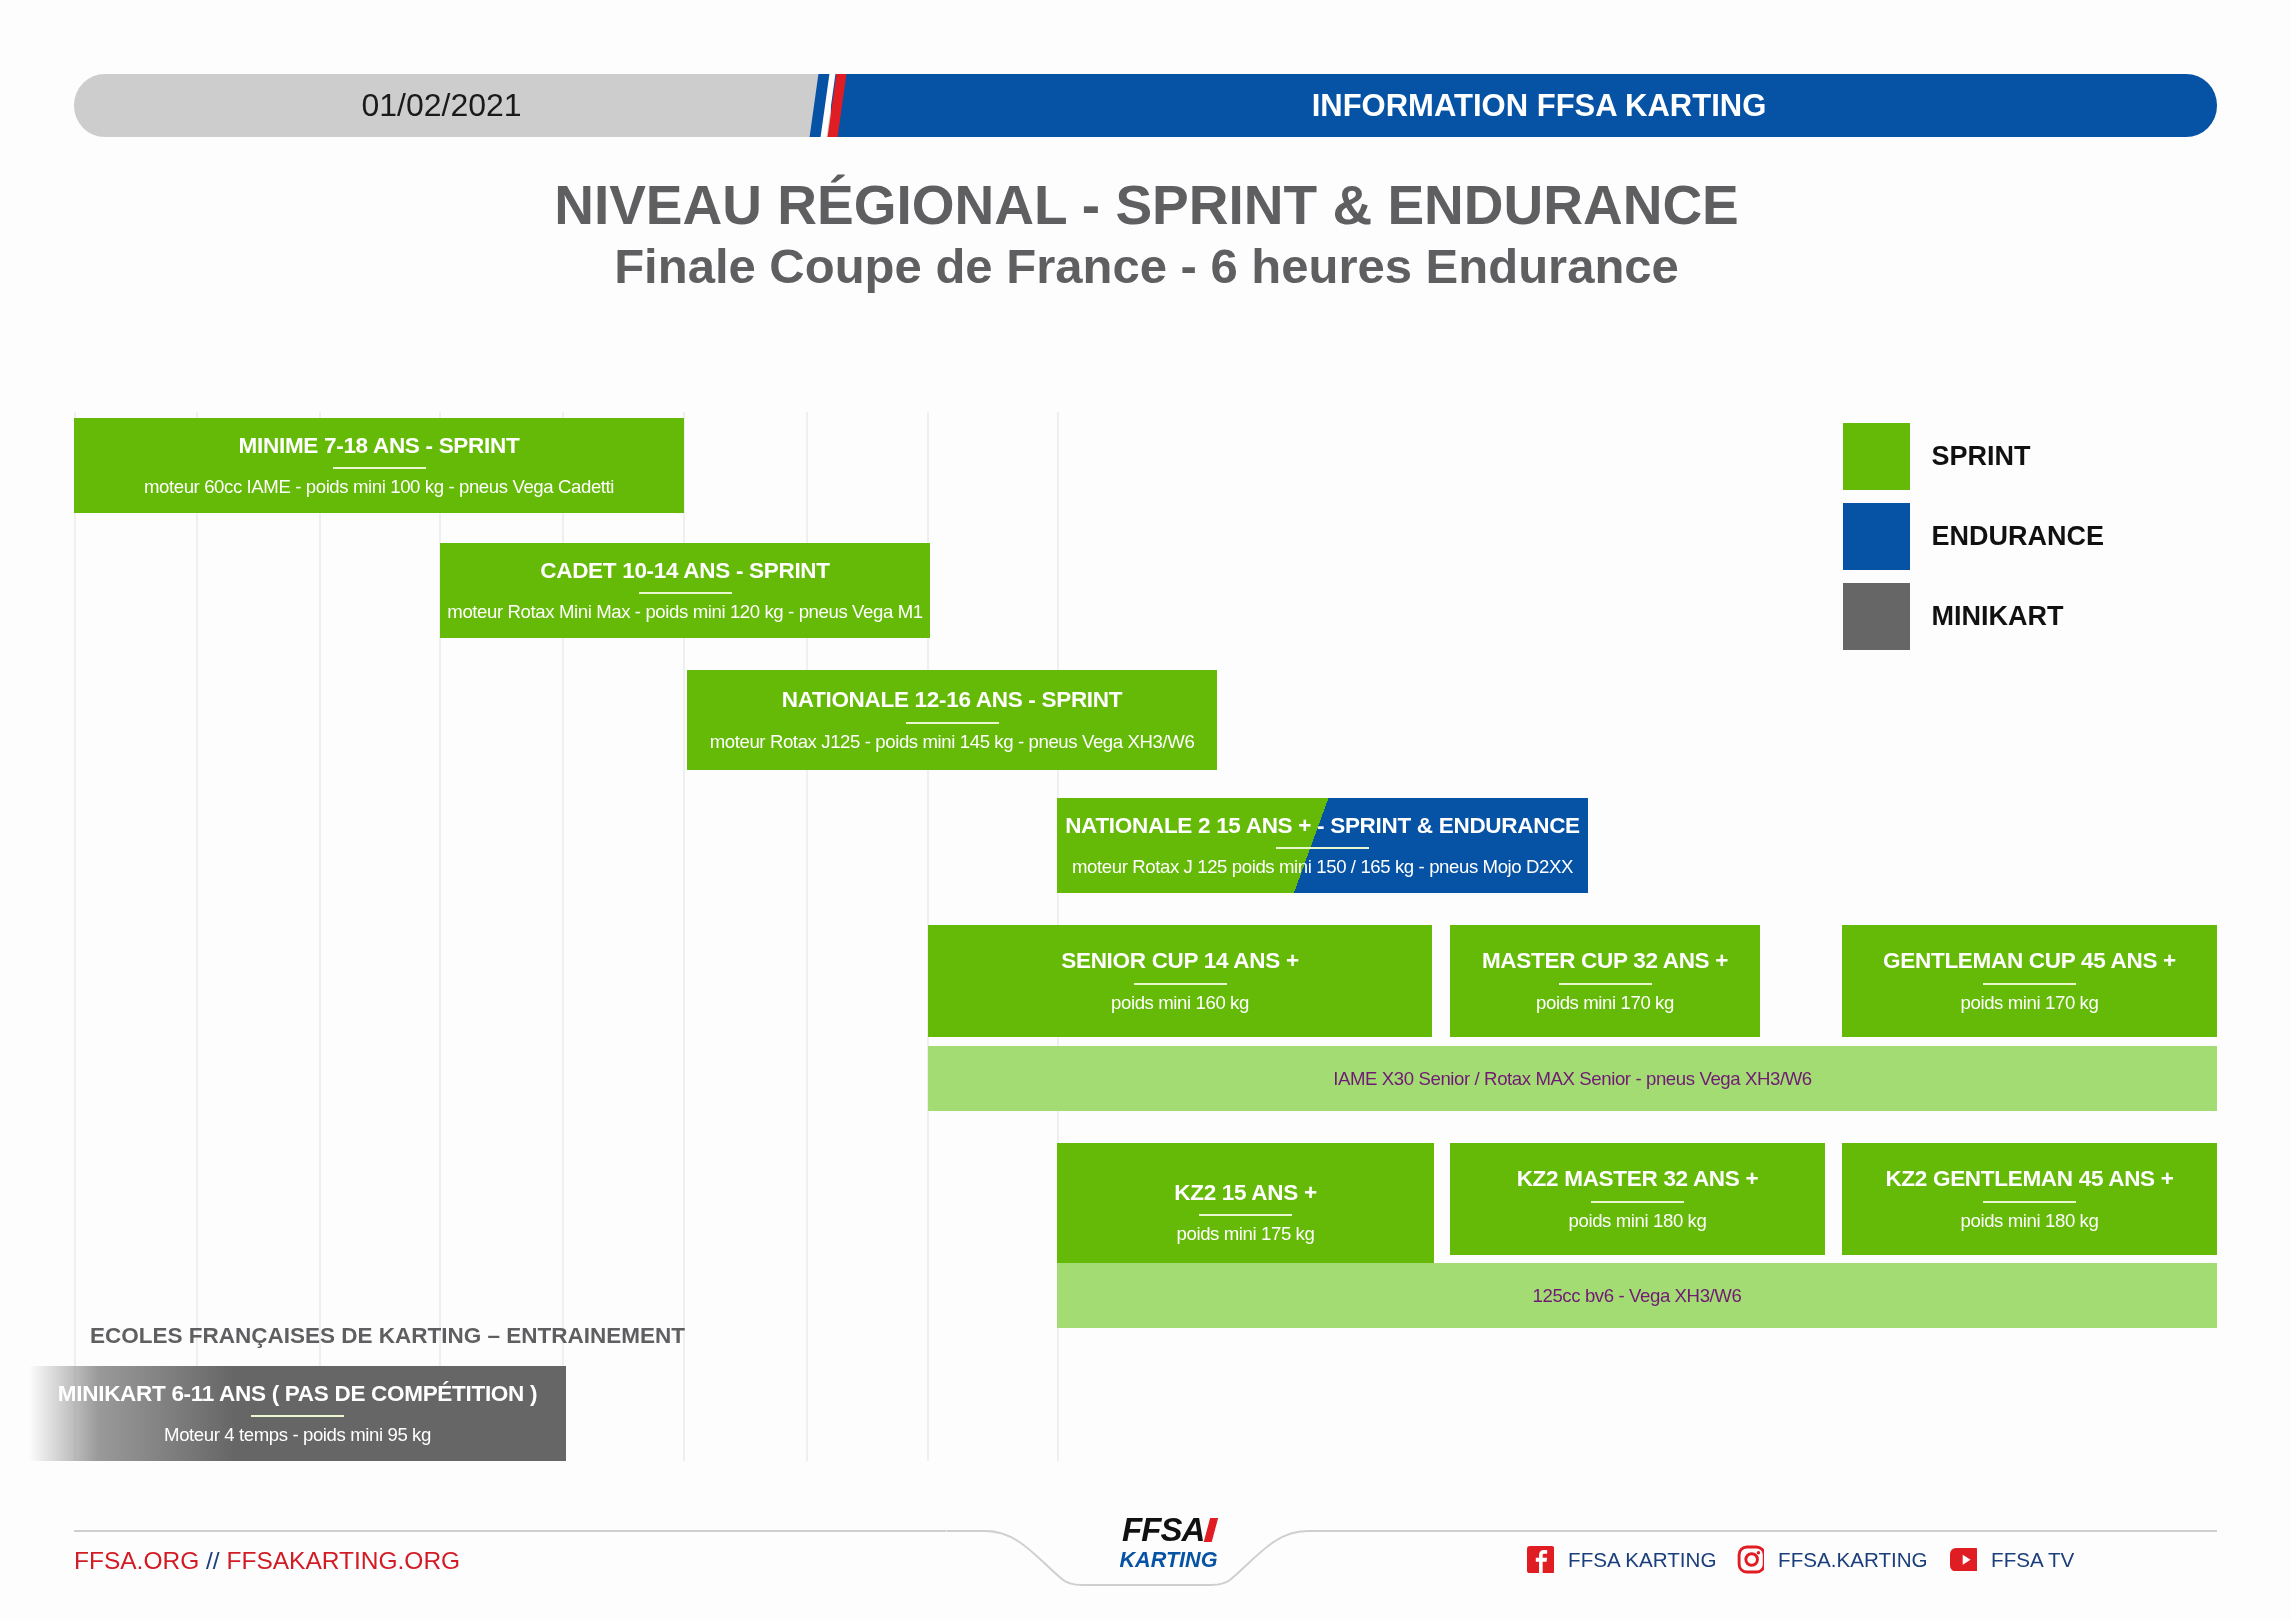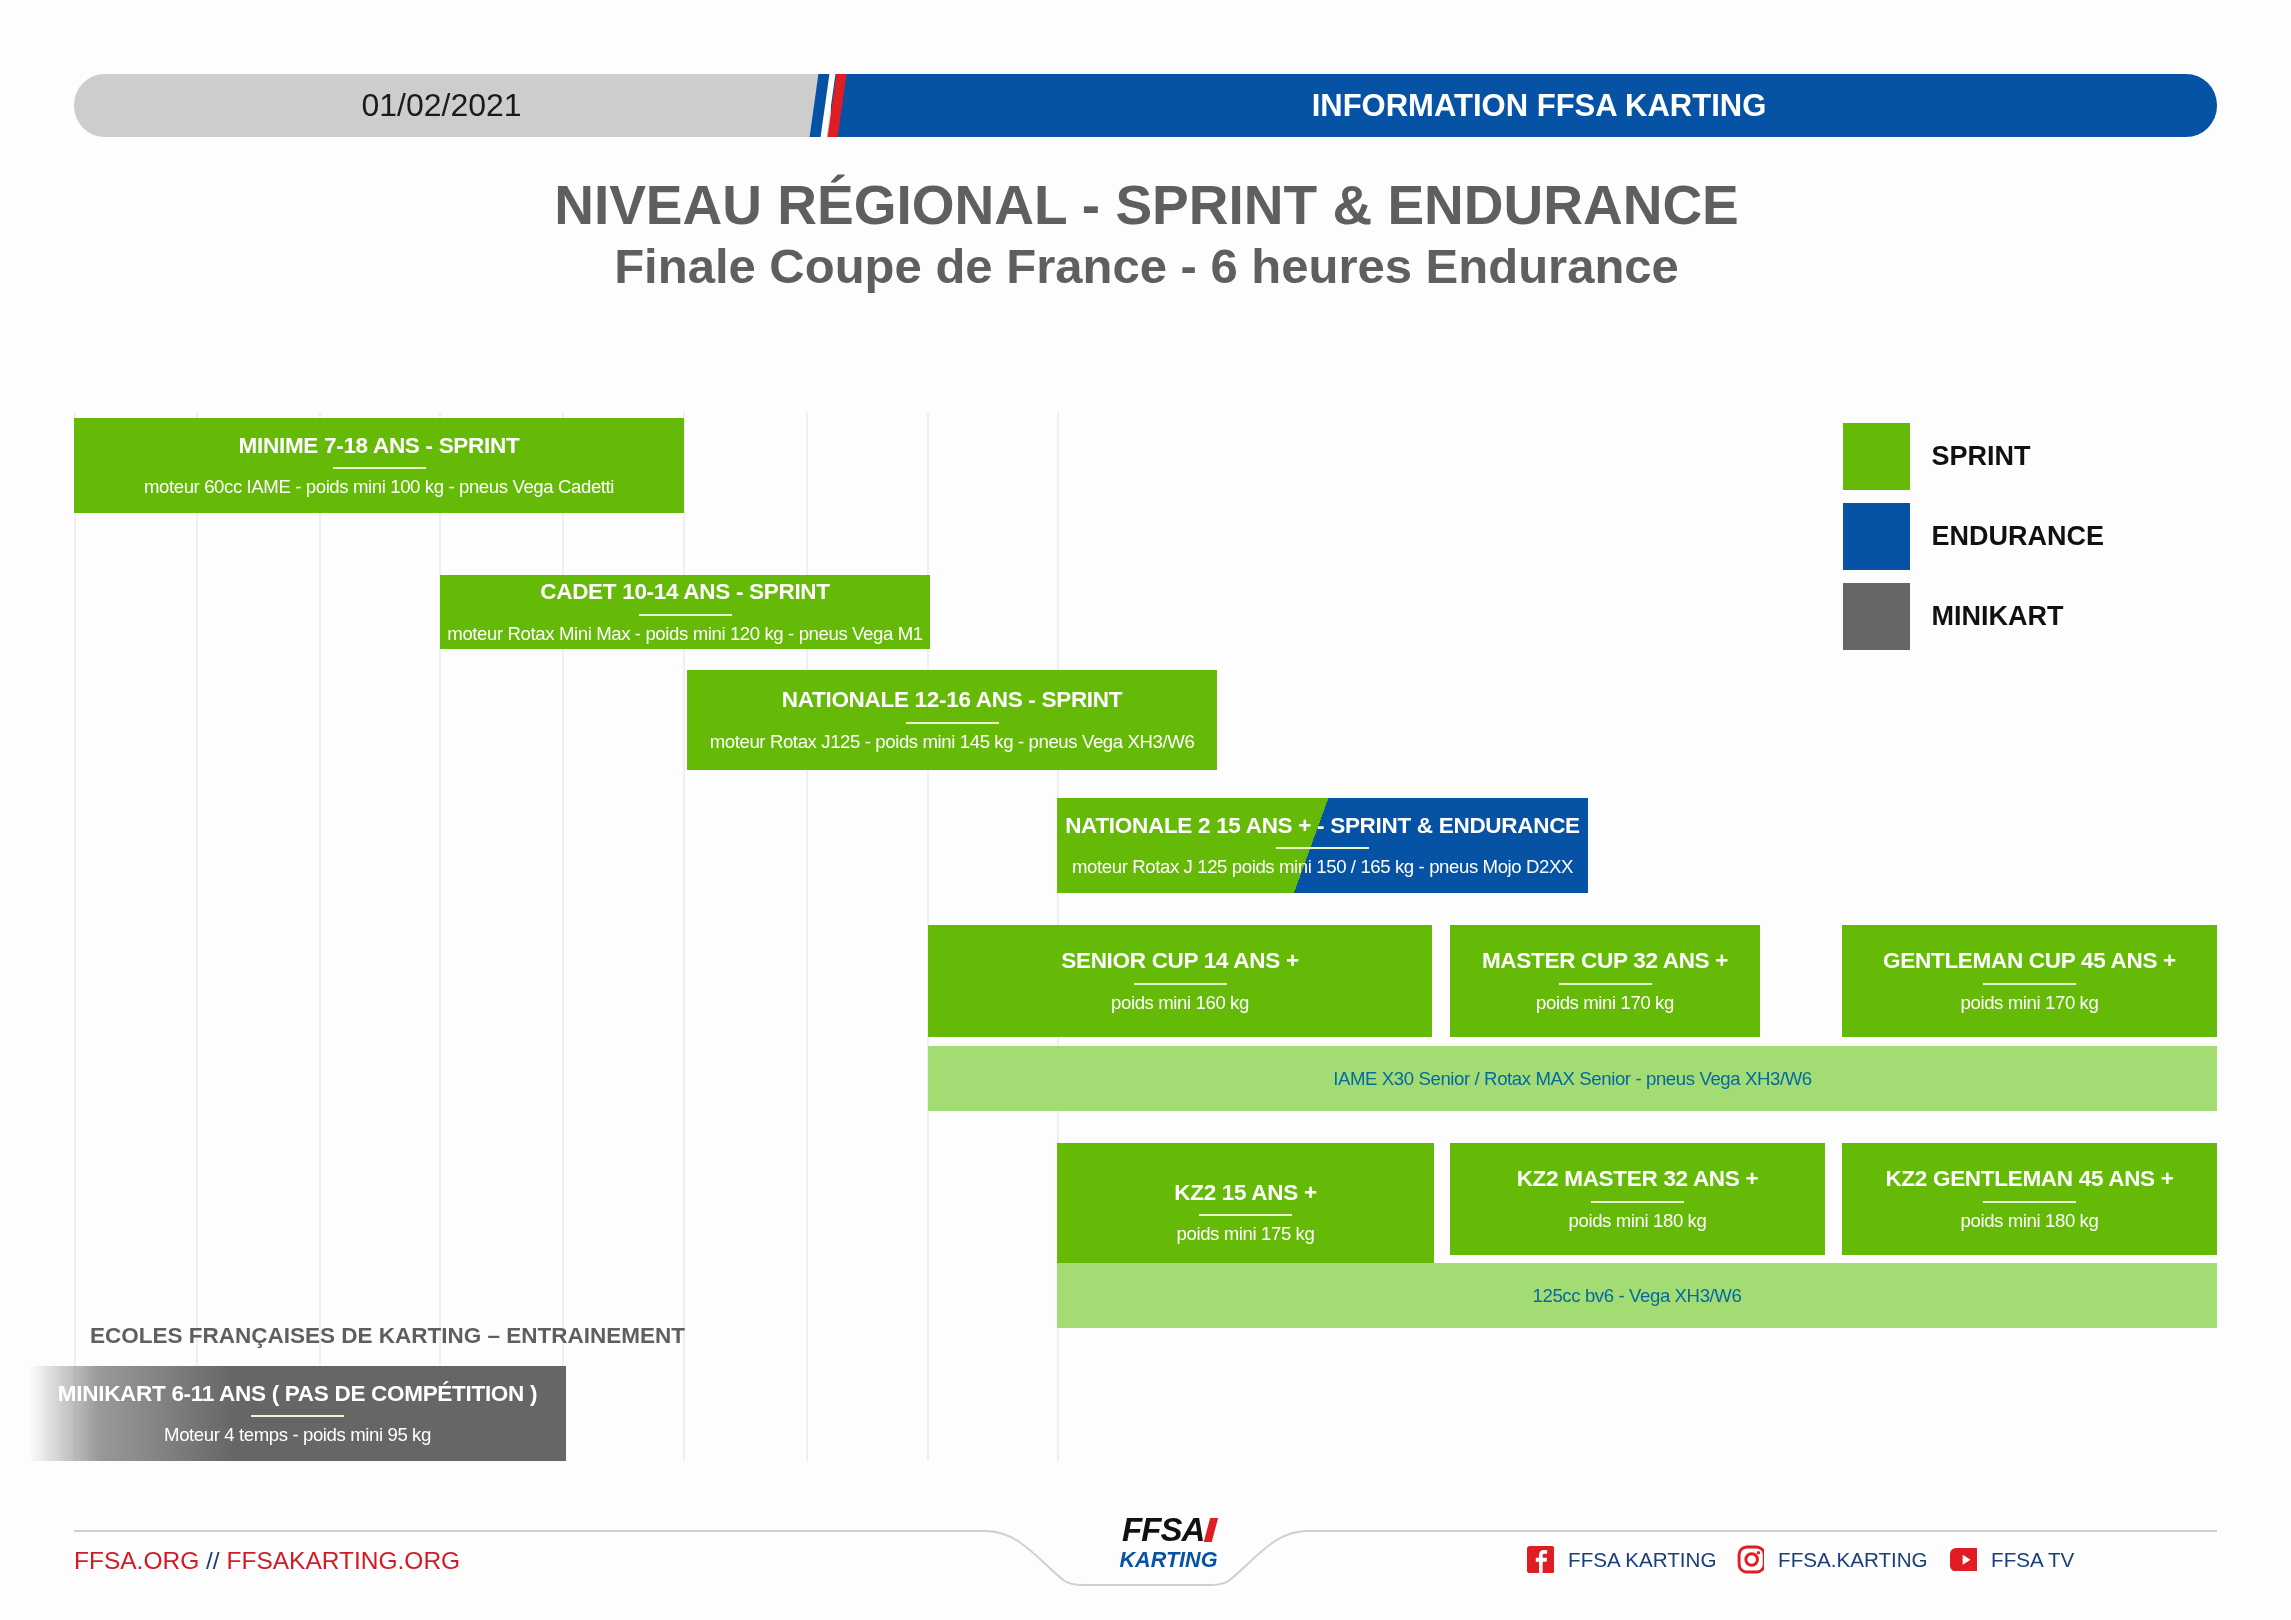--- a/index.html
+++ b/index.html
@@ -23,21 +23,21 @@
   
   .gl { position:absolute; top:412px; height:1049px; width:2px; background:#efefef; }
 
   
   .box { position:absolute; color:#fff; text-align:center; display:flex; flex-direction:column; justify-content:center; align-items:center; font-family:"Liberation Sans Narrow","Liberation Sans",sans-serif; }
   .green { background:#64ba06; }
   .light { background:#a4dc74; }
   .box .ttl { font-weight:bold; font-size:22.5px; letter-spacing:-0.3px; }
   .box .rule { width:93px; height:2px; background:#e9f7cf; margin:8.8px 0 6.9px; }
   .box .sub { font-size:18.6px; letter-spacing:-0.4px; }
-  .light .sub { color:#0369a1; }
+  .light .sub { color:#701a75; }
 
   .split { background:linear-gradient(110deg, #64ba06 0 48%, #0653a5 48% 100%); }
   .mini { background:linear-gradient(90deg, rgba(255,255,255,0) 0, #9a9a9b 69px, #666667 206px); }
 
   .ecole { position:absolute; left:90px; top:1323px; font-family:"Liberation Sans Narrow","Liberation Sans",sans-serif; font-weight:bold; font-size:22.5px; color:#5f5f61; }
 
   
   .legend { position:absolute; left:1843px; top:416px; }
   .lg-row { display:flex; align-items:center; height:80px; }
   .lg-sw { width:67px; height:67px; }
@@ -82,21 +82,21 @@
   <div class="gl" style="left:927px"></div>
   <div class="gl" style="left:1057px"></div>
 </div>
 
 <div class="box green" style="left:74px;top:418px;width:610px;height:95px;">
   <div class="ttl">MINIME 7-18 ANS - SPRINT</div>
   <div class="rule"></div>
   <div class="sub">moteur 60cc IAME - poids mini 100 kg - pneus Vega Cadetti</div>
 </div>
 
-<div class="box green" style="left:440px;top:575px;width:490px;height:74px;">
+<div class="box green" style="left:440px;top:543px;width:490px;height:95px;">
   <div class="ttl">CADET 10-14 ANS - SPRINT</div>
   <div class="rule"></div>
   <div class="sub">moteur Rotax Mini Max - poids mini 120 kg - pneus Vega M1</div>
 </div>
 
 <div class="box green" style="left:687px;top:670px;width:530px;height:100px;align-items:center;">
   <div class="ttl">NATIONALE 12-16 ANS - SPRINT</div>
   <div class="rule"></div>
   <div class="sub">moteur Rotax J125 - poids mini 145 kg - pneus Vega XH3/W6</div>
 </div>

